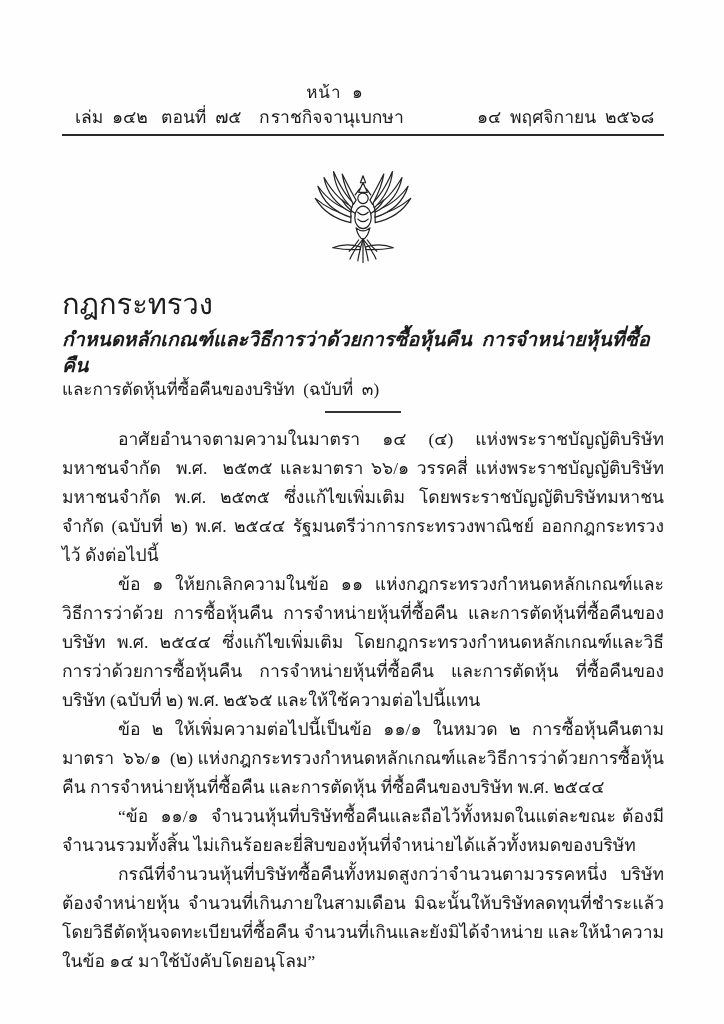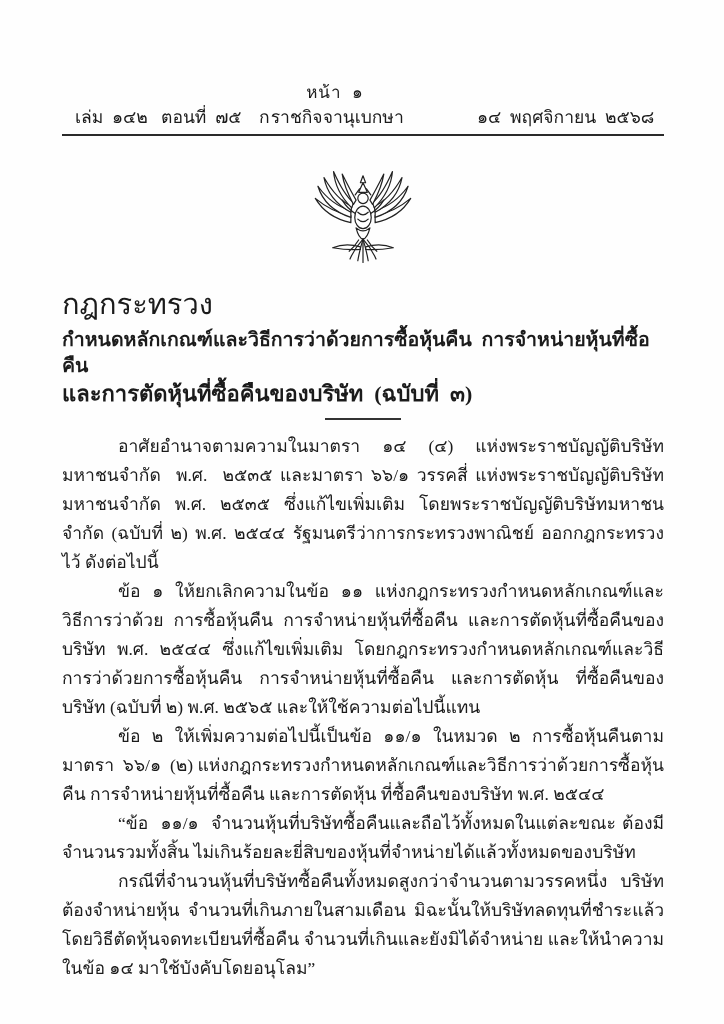--- a/index.html
+++ b/index.html
@@ -52,24 +52,25 @@
     font-size: 29px;
     font-weight: normal;
     margin-top: 14px;
     line-height: 1.15;
   }
   .doc-subtitle {
     font-size: 19.5px;
     font-weight: bold;
     line-height: 1.32;
     margin-top: 6px;
+    font-style: italic;
   }
   .doc-subtitle2 {
-    font-size: 22px;
-    font-weight: bold;
+    font-size: 17px;
+    font-weight: normal;
     line-height: 1.32;
   }
   .doc-year {
     font-size: 18.5px;
     margin-top: 8px;
   }
   .title-rule {
     border: 0;
     border-top: 2px solid #333;
     width: 76px;

